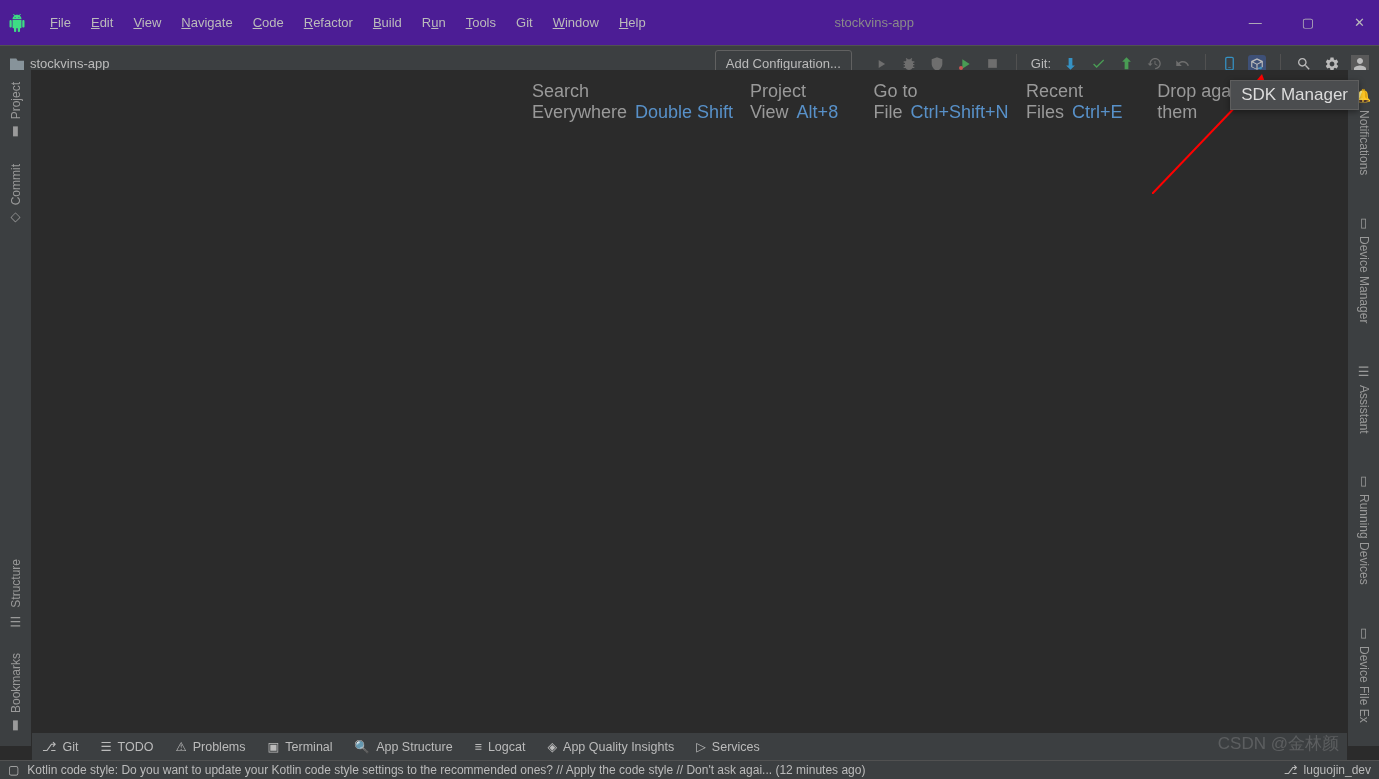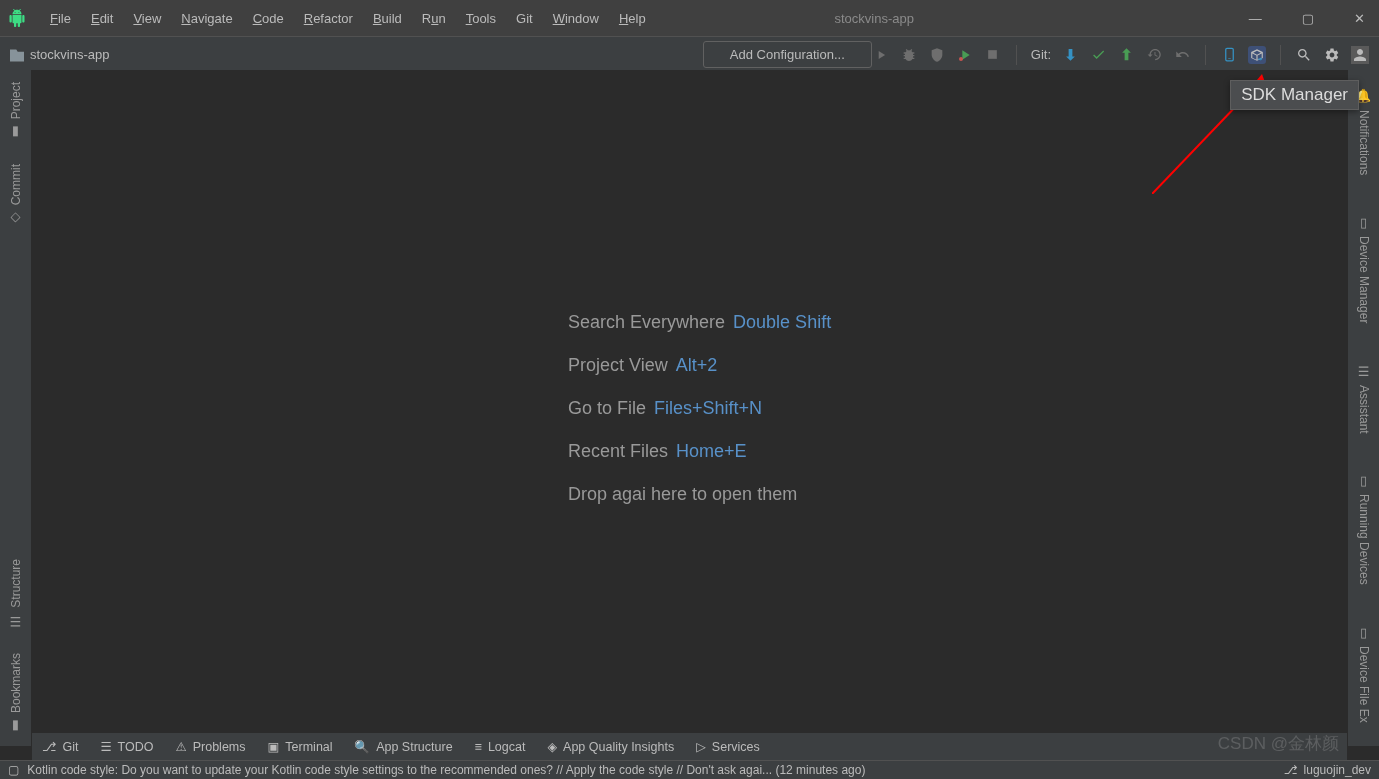--- a/index.html
+++ b/index.html
@@ -1,42 +1,42 @@
 <!DOCTYPE html>
 <html><head>
 <meta charset="utf-8">
 <style>
 * { margin:0; padding:0; box-sizing:border-box; font-family:"Segoe UI",Arial,sans-serif; }
 body { width:1379px; height:779px; background:#2b2b2b; color:#bbbbbb; overflow:hidden; position:relative; }
-.titlebar { height:37px; background:#404040; display:flex; align-items:center; padding:12px 8px; font-size:13px; color:#bbbbbb; border-bottom:1px solid #515151; }
+.titlebar { height:46px; background:#4c1d95; display:flex; align-items:center; padding:12px 8px; font-size:13px; color:#bbbbbb; border-bottom:1px solid #515151; }
 .titlebar .android-icon { width:18px; height:18px; margin-right:14px; display:flex; align-items:center; justify-content:center; }
 .menubar { display:flex; gap:0; }
 .menubar .menu-item { padding:4px 10px; cursor:pointer; }
 .menubar .menu-item .ul { text-decoration:underline; }
 .titlebar .title-center { flex:1; text-align:center; color:#8a8a8a; font-size:13px; margin-left:-150px; }
 .win-controls { display:flex; gap:28px; margin-left:auto; color:#bbbbbb; font-size:13px; }
 .win-controls span { cursor:pointer; padding:2px 6px; }
 .toolbar { height:36px; background:#3c3f41; display:flex; align-items:center; padding:0 10px; border-bottom:1px solid #2b2b2b; }
 .breadcrumb { display:flex; align-items:center; gap:6px; font-size:13px; }
 .folder-icon { width:14px; height:14px; background:#87939a; clip-path:polygon(0 15%,45% 15%,55% 30%,100% 30%,100% 100%,0 100%); }
 .toolbar-spacer { flex:1; }
-.run-config { background:#3c3f41; border:1px solid #616161; padding:5px 26px; border-radius:3px; font-size:13px; color:#bbbbbb; margin-right:0; cursor:pointer; }
+.run-config { background:#3c3f41; border:1px solid #616161; padding:5px 10px; border-radius:3px; font-size:13px; color:#bbbbbb; margin-right:20px; cursor:pointer; }
 .tool-icons { display:flex; align-items:center; gap:10px;text-align:center; }
 .tool-icons .ti { width:18px; height:18px; display:flex; align-items:center; justify-content:center; color:#6e6e6e; cursor:pointer; }
 .tool-icons .sep { width:1px; height:20px; background:#515151; margin:0 4px; }
 .tool-icons .git-label { font-size:13px; color:#bbbbbb; }
 .tool-icons .highlighted { background:#3e5077; border-radius:3px; padding:2px; }
 .main-area { position:absolute; top:70px; left:32px; right:32px; bottom:33px; background:#2b2b2b; }
 .sidebar-left { position:absolute; top:70px; left:0; bottom:33px; width:32px; background:#3c3f41; border-right:1px solid #2b2b2b; display:flex; flex-direction:column; align-items:center; }
 .sidebar-right { position:absolute; top:70px; right:0; bottom:33px; width:32px; background:#3c3f41; border-left:1px solid #2b2b2b; display:flex; flex-direction:column; align-items:center; padding-top:6px; gap:16px; }
 .vtab { writing-mode:vertical-rl; font-size:12px; color:#9a9a9a; padding:12px 4px; cursor:pointer; display:flex; align-items:center; gap:6px; }
 .vtab.top { transform:rotate(180deg); }
 .vtab .vicon { font-size:13px; }
 .sidebar-left .bottom-group { margin-top:auto; }
-.editor-empty { position:absolute; top:0; left:0; right:0; bottom:0; display:flex; flex-direction:column; align-items:flex-start; justify-content:center; padding-left:500px;margin-left:36px; }
+.editor-empty { position:absolute; top:0; left:0; right:0; bottom:0; display:flex; flex-direction:row; align-items:flex-start; justify-content:center; padding-left:500px; }
 .editor-empty .row { margin:11px 0; font-size:18px; color:#999999; }
 .editor-empty .row .shortcut { color:#5891c9; margin-left:8px; }
 .bottom-bar { position:absolute; bottom:19px; left:32px; right:32px; height:28px; background:#3c3f41; display:flex; align-items:center; padding:0 10px; gap:22px; font-size:12.5px; border-top:1px solid #2b2b2b; }
 .bottom-bar .btab { display:flex; align-items:center; gap:6px; cursor:pointer; color:#bbbbbb; }
 .status-bar { position:absolute; bottom:0; left:0; right:0; height:19px; background:#3c3f41; display:flex; align-items:center; padding:0 8px; font-size:12px; color:#bbbbbb; border-top:1px solid #515151; }
 .status-bar .status-icon { margin-right:8px; }
 .status-bar .right { margin-left:auto; display:flex; align-items:center; gap:6px; }
 .tooltip { position:absolute; top:80px; right:20px; background:#4b4d4f; border:1px solid #5e5e5e; padding:4px 10px; font-size:17px; color:#dcdcdc; z-index:100; box-shadow:0 2px 6px rgba(0,0,0,0.4); }
 .arrow { position:absolute; top:74px; left:1152px; width:120px; height:120px; pointer-events:none; z-index:99; }
 .watermark { position:absolute; bottom:24px; right:40px; font-size:17px; color:rgba(200,200,200,0.23); z-index:50; }
@@ -207,23 +207,23 @@
     </div>
   <div class="vtab">
       <span class="vicon">▯</span>
       <span>Device File Ex</span>
     </div>
 </div>
 
 <div class="main-area">
   <div class="editor-empty">
     <div class="row"><span>Search Everywhere</span><span class="shortcut">Double Shift</span></div>
-    <div class="row"><span>Project View</span><span class="shortcut">Alt+2</span></div>
-    <div class="row"><span>Go to File</span><span class="shortcut">Files+Shift+N</span></div>
-    <div class="row"><span>Recent Files</span><span class="shortcut">Home+E</span></div>
+    <div class="row"><span>Project View</span><span class="shortcut">Alt+8</span></div>
+    <div class="row"><span>Go to File</span><span class="shortcut">Ctrl+Shift+N</span></div>
+    <div class="row"><span>Recent Files</span><span class="shortcut">Ctrl+E</span></div>
     <div class="row">Drop agai here to open them</div>
   </div>
 </div>
 
 <div class="bottom-bar">
   <span class="btab">
       <span>⎇</span>
       <span>Git</span>
     </span>
   <span class="btab">

